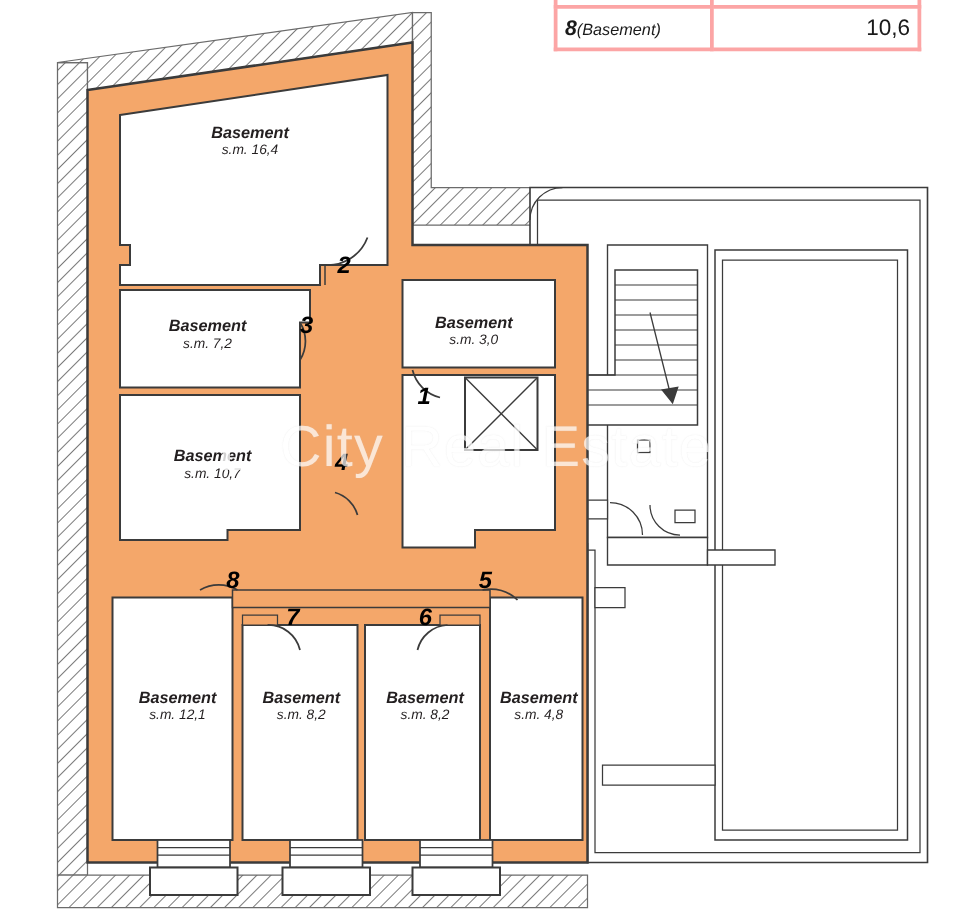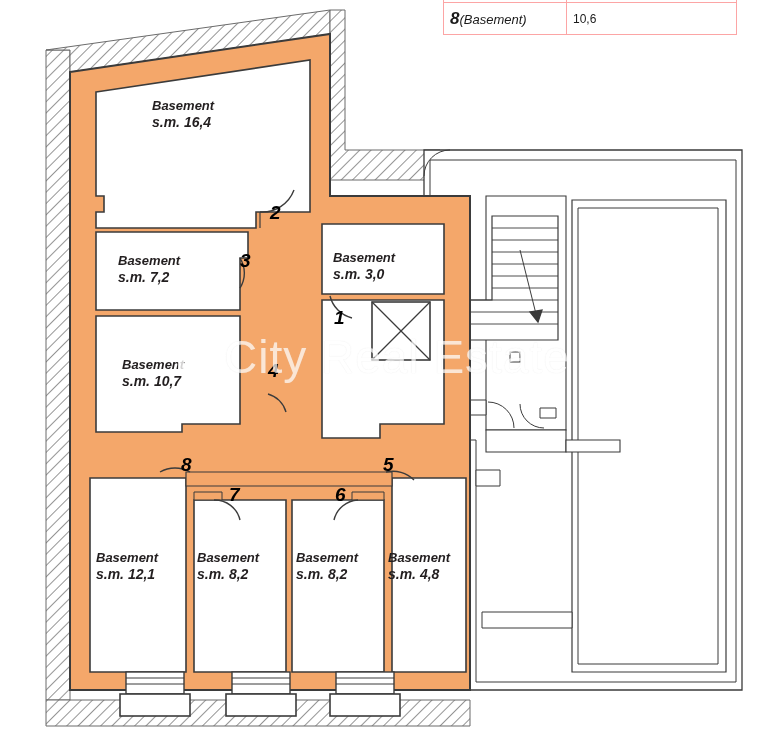--- a/index.html
+++ b/index.html
@@ -22,38 +22,37 @@
   }
   svg#floorplan {
     position: absolute;
     left: 0; top: 0;
     width: 779px;
     height: 735px;
   }
   
   .room-label {
     position: absolute;
-    text-align: left;
+    text-align: center;
     line-height: 1.25;
     color: #231f20;
     pointer-events: none;
   }
   .room-label .rl-name {
     font-size: 13px;
     font-style: italic;
     font-weight: bold;
     display: block;
     white-space: nowrap;
   }
   .room-label .rl-area {
-    font-size: 14px;
+    font-size: 11px;
     font-style: italic;
     display: block;
     white-space: nowrap;
-    font-weight: bold;
   }
   
   .door-num {
     position: absolute;
     font-size: 19px;
     font-weight: bold;
     font-style: italic;
     color: #000000;
     pointer-events: none;
   }
@@ -61,39 +60,39 @@
   #area-table {
     position: absolute;
     left: 443px;
     top: -30px;
     width: 294px;
     border-collapse: collapse;
     background: #ffffff;
     font-size: 14px;
   }
   #area-table td {
-    border: 1px solid #fca5a5;
+    border: 3px solid #fca5a5;
     height: 31px;
     padding: 0 6px;
     color: #1a1a1a;
   }
   #area-table td.c-name {
     width: 110px;
     font-style: italic;
     font-size: 13px;
     white-space: nowrap;
   }
   #area-table td.c-name .idx {
     font-size: 17px;
     font-weight: bold;
     font-style: italic;
   }
   #area-table td.c-val {
-    text-align: left;
-    font-size: 12px;
+    text-align: right;
+    font-size: 18px;
   }
   
   #watermark {
     position: absolute;
     left: 178px;
     top: 330px;
     width: 440px;
     height: 60px;
     pointer-events: none;
   }

